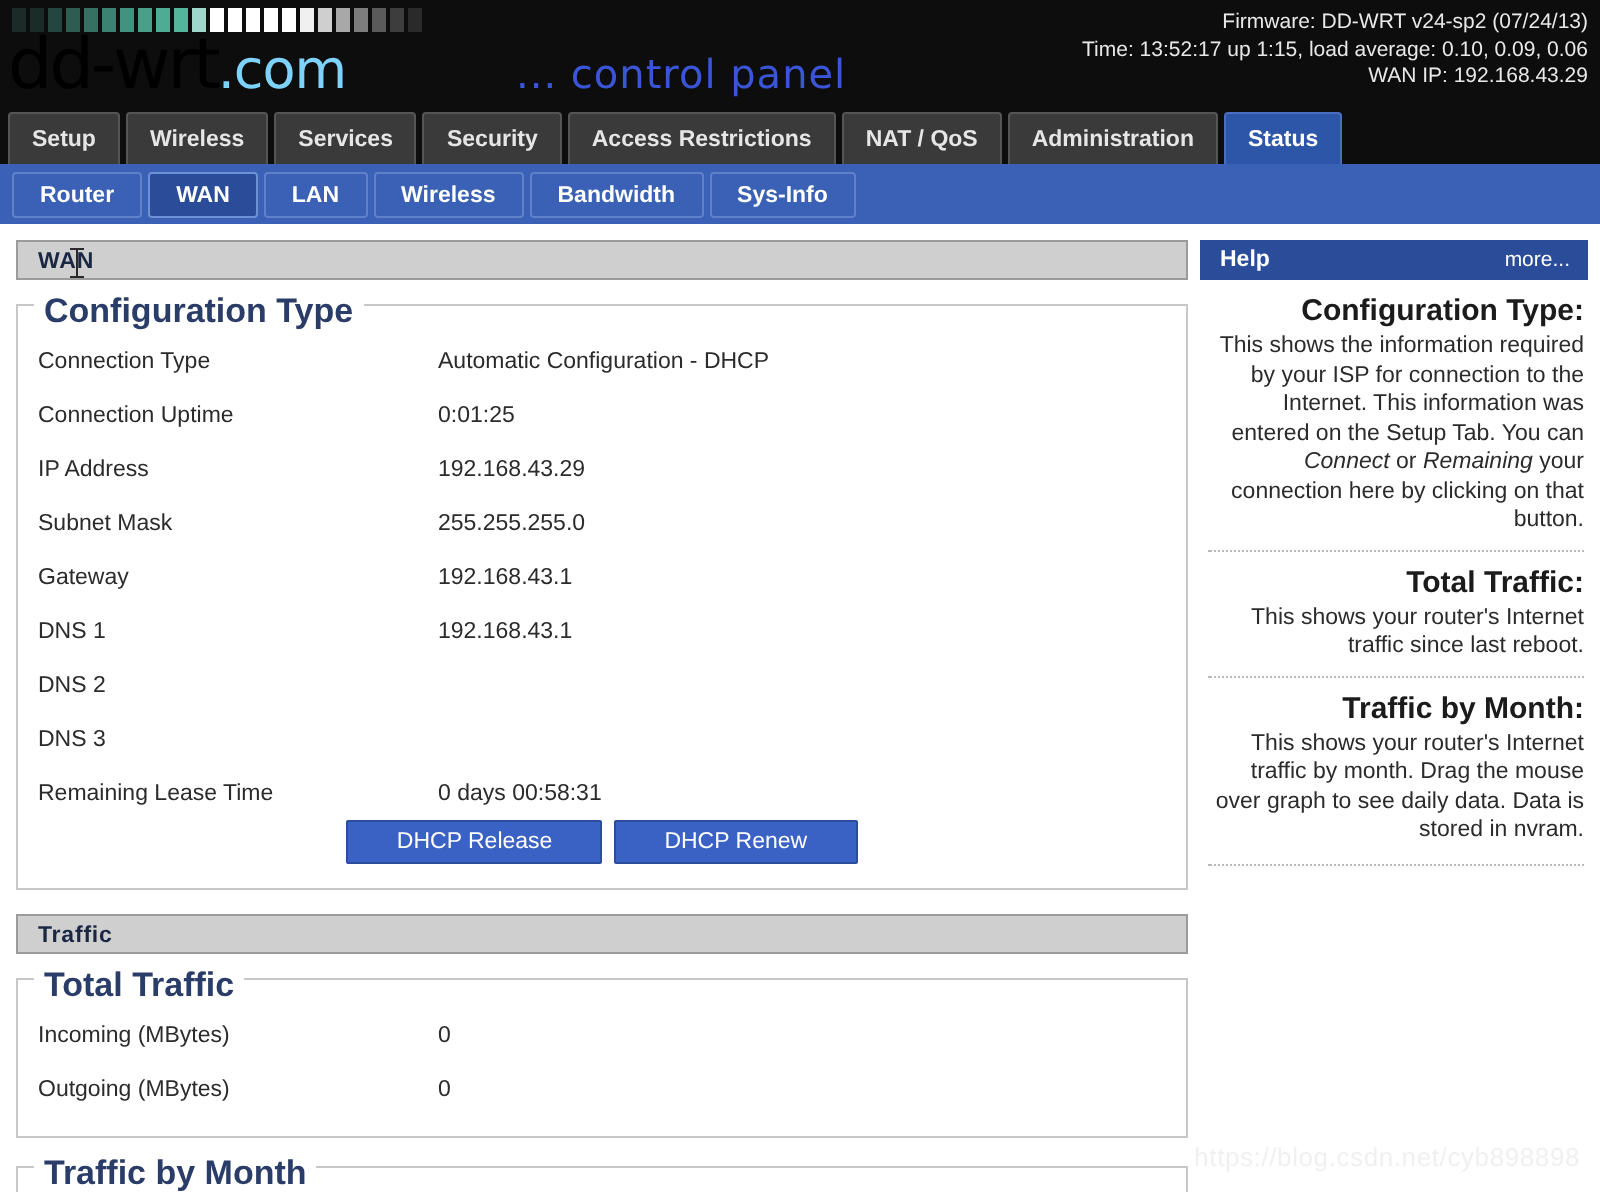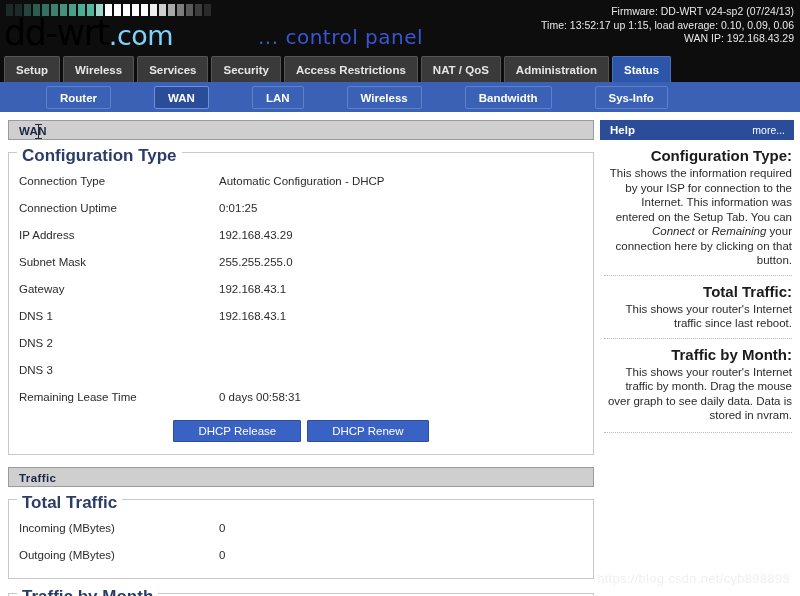--- a/index.html
+++ b/index.html
@@ -116,21 +116,20 @@
     padding: 0 13px;
     font-size: 11.5px;
     font-weight: bold;
     color: #ffffff;
     background: #3a61b5;
     border: 1px solid #5e81c9;
     border-radius: 2px;
     cursor: pointer;
     white-space: nowrap;
     font-family: "Liberation Sans", sans-serif;
-    margin-left: 40px;
   }
   .stab.active {
     background: #2a4c99;
     border-color: #6e90d4;
   }
 
   
   .page {
     position: relative;
     width: 800px;
@@ -184,21 +183,20 @@
     font-size: 11.5px;
     color: #222;
   }
   .row .k { width: 200px; flex: none; color: #2b2b2b; }
   .row .v { color: #2b2b2b; }
 
   .btnrow {
     display: flex;
     justify-content: center;
     gap: 6px;
-    margin-top: 10px;
     padding-bottom: 2px;
   }
   .btn {
     background: #3a61c4;
     color: #ffffff;
     border: 1px solid #2c4c9c;
     font-size: 11.5px;
     font-family: "Liberation Sans", sans-serif;
     padding: 4px 24px;
     cursor: pointer;

